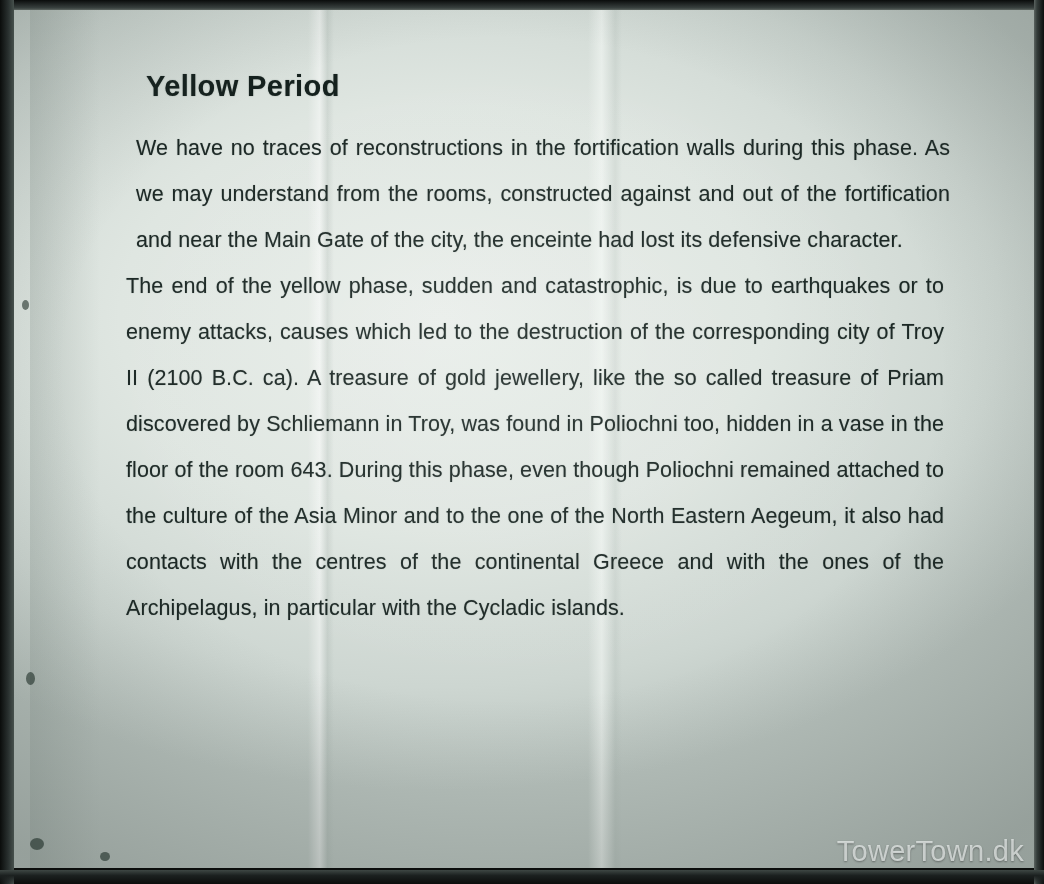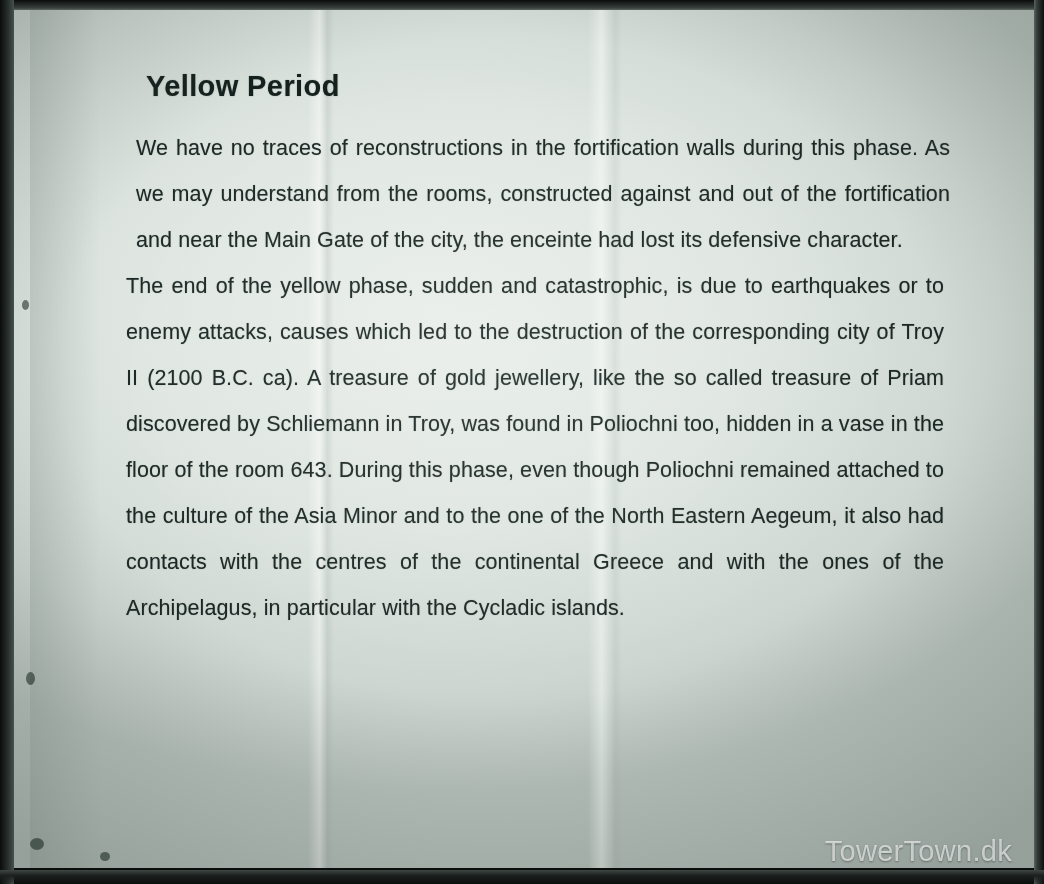--- a/index.html
+++ b/index.html
@@ -98,21 +98,21 @@
     text-justify: inter-word;
     letter-spacing: 0.1px;
     text-shadow: 0 0 1.1px rgba(40,58,52,0.40);
   }
   .sign-body p.para1 { padding: 0 0 0 14px; }
   .sign-body p.para2 { padding: 0 6px 0 4px; }
 
   
   .watermark {
     position: absolute;
-    right: 32px;
+    right: 20px;
     bottom: 16px;
     font-size: 29px;
     color: rgba(236,240,238,0.72);
     letter-spacing: 0.3px;
     text-shadow: 0 1px 2px rgba(0,0,0,0.35);
     font-family: "Liberation Sans", sans-serif;
   }
   .watermark .wm-strong { font-weight: normal; }
 
   

